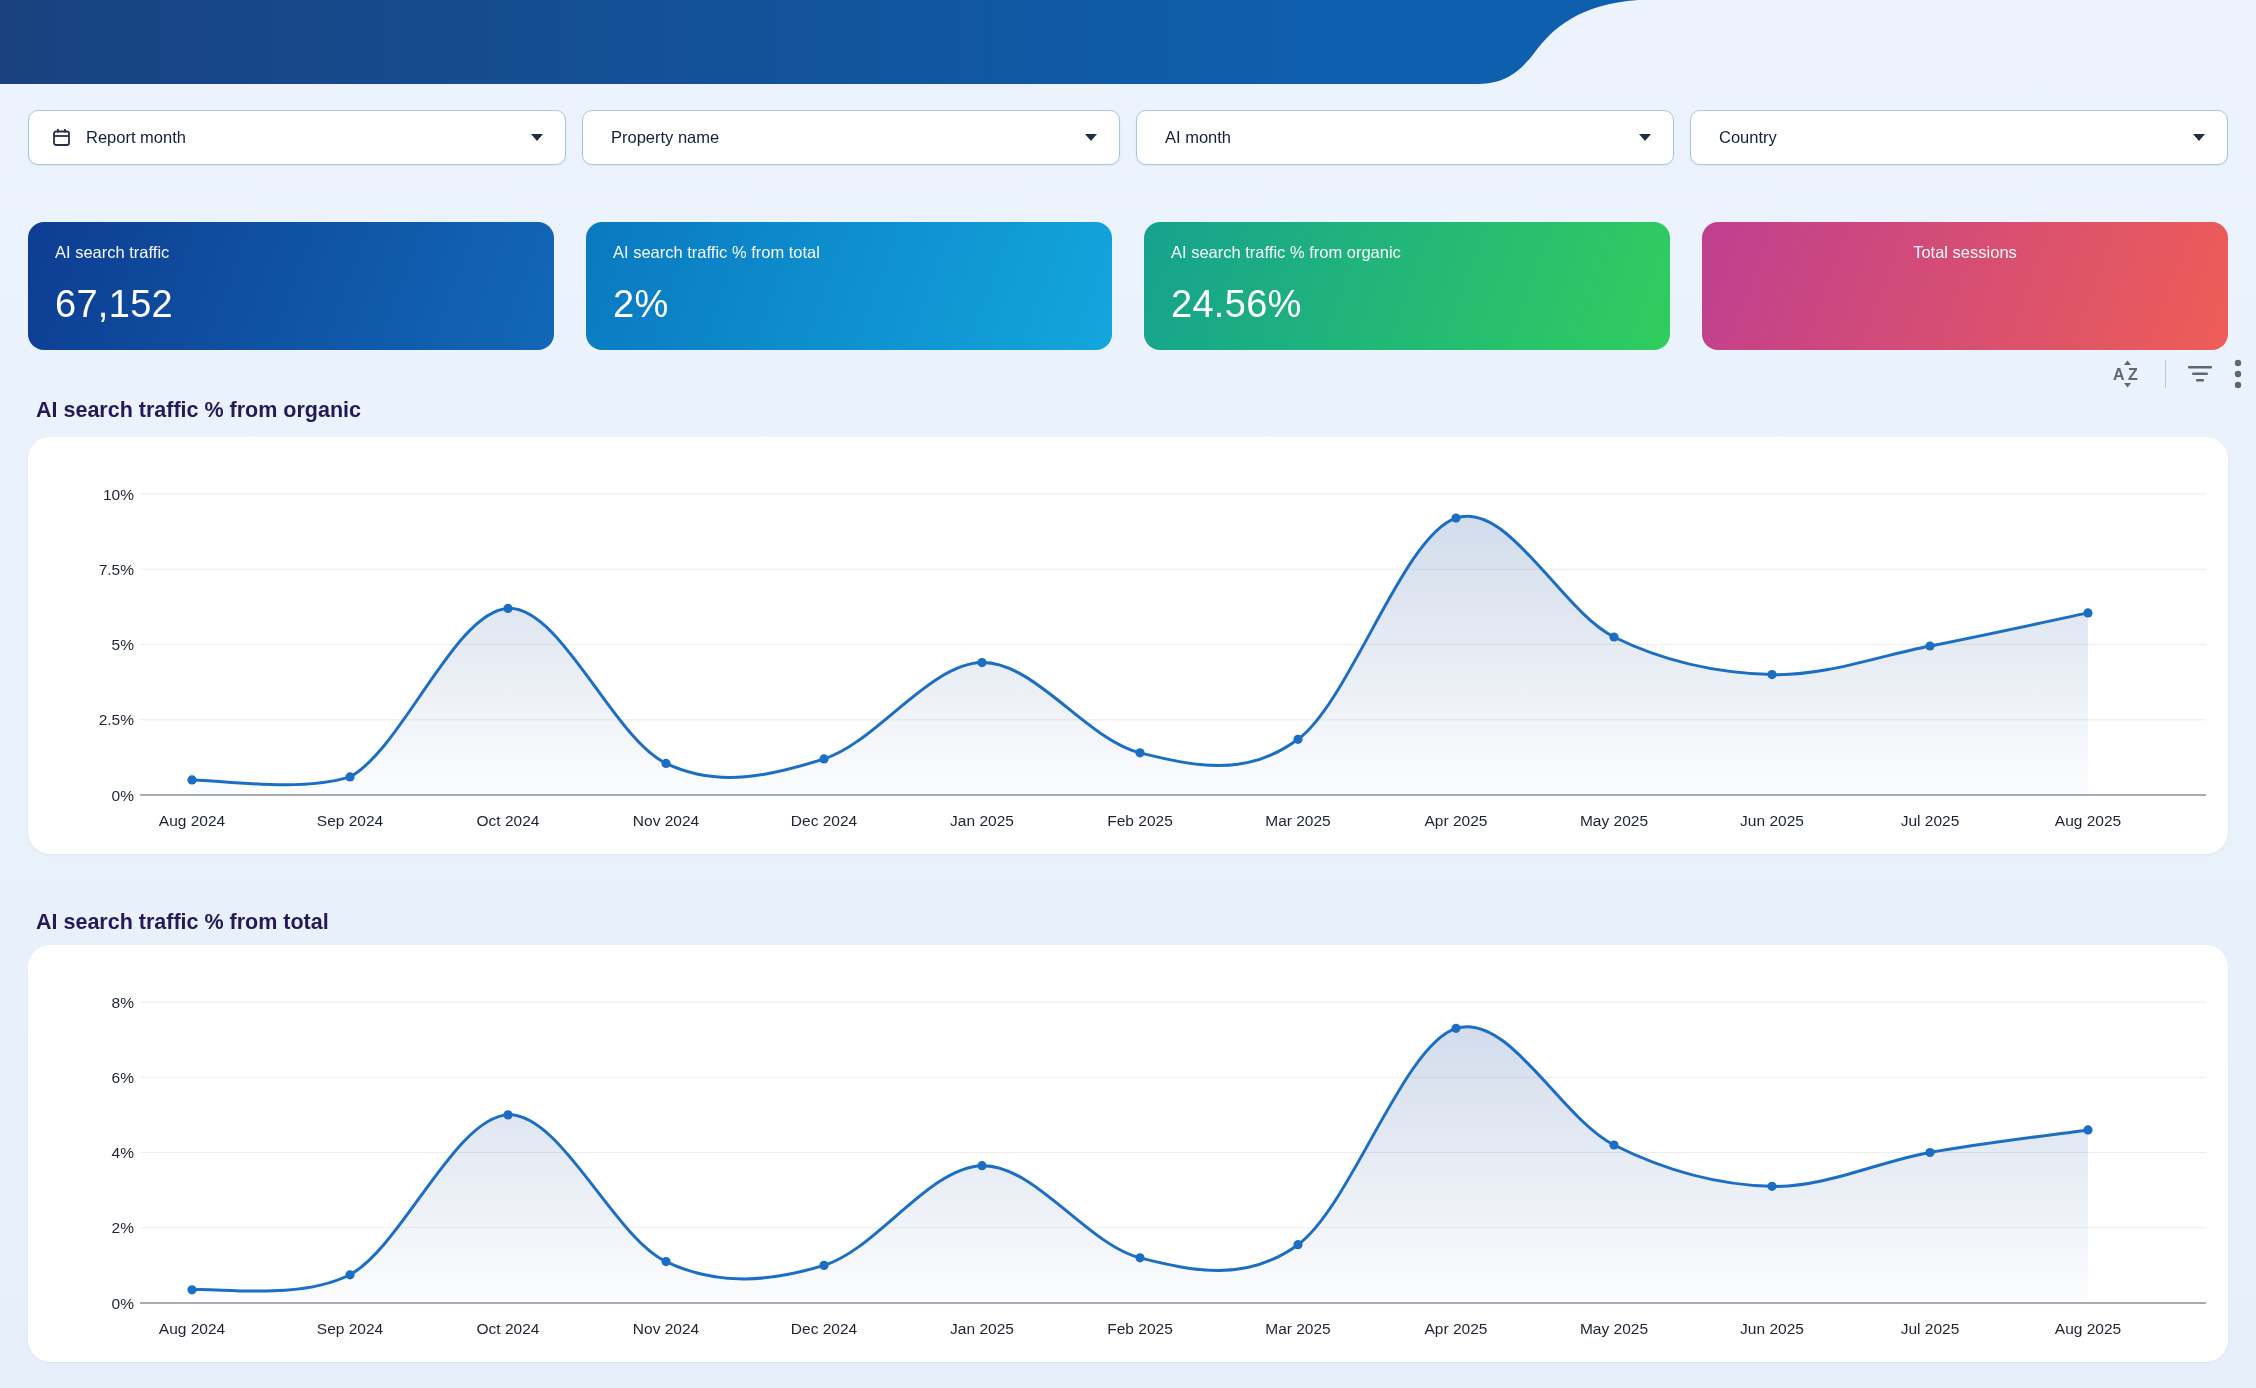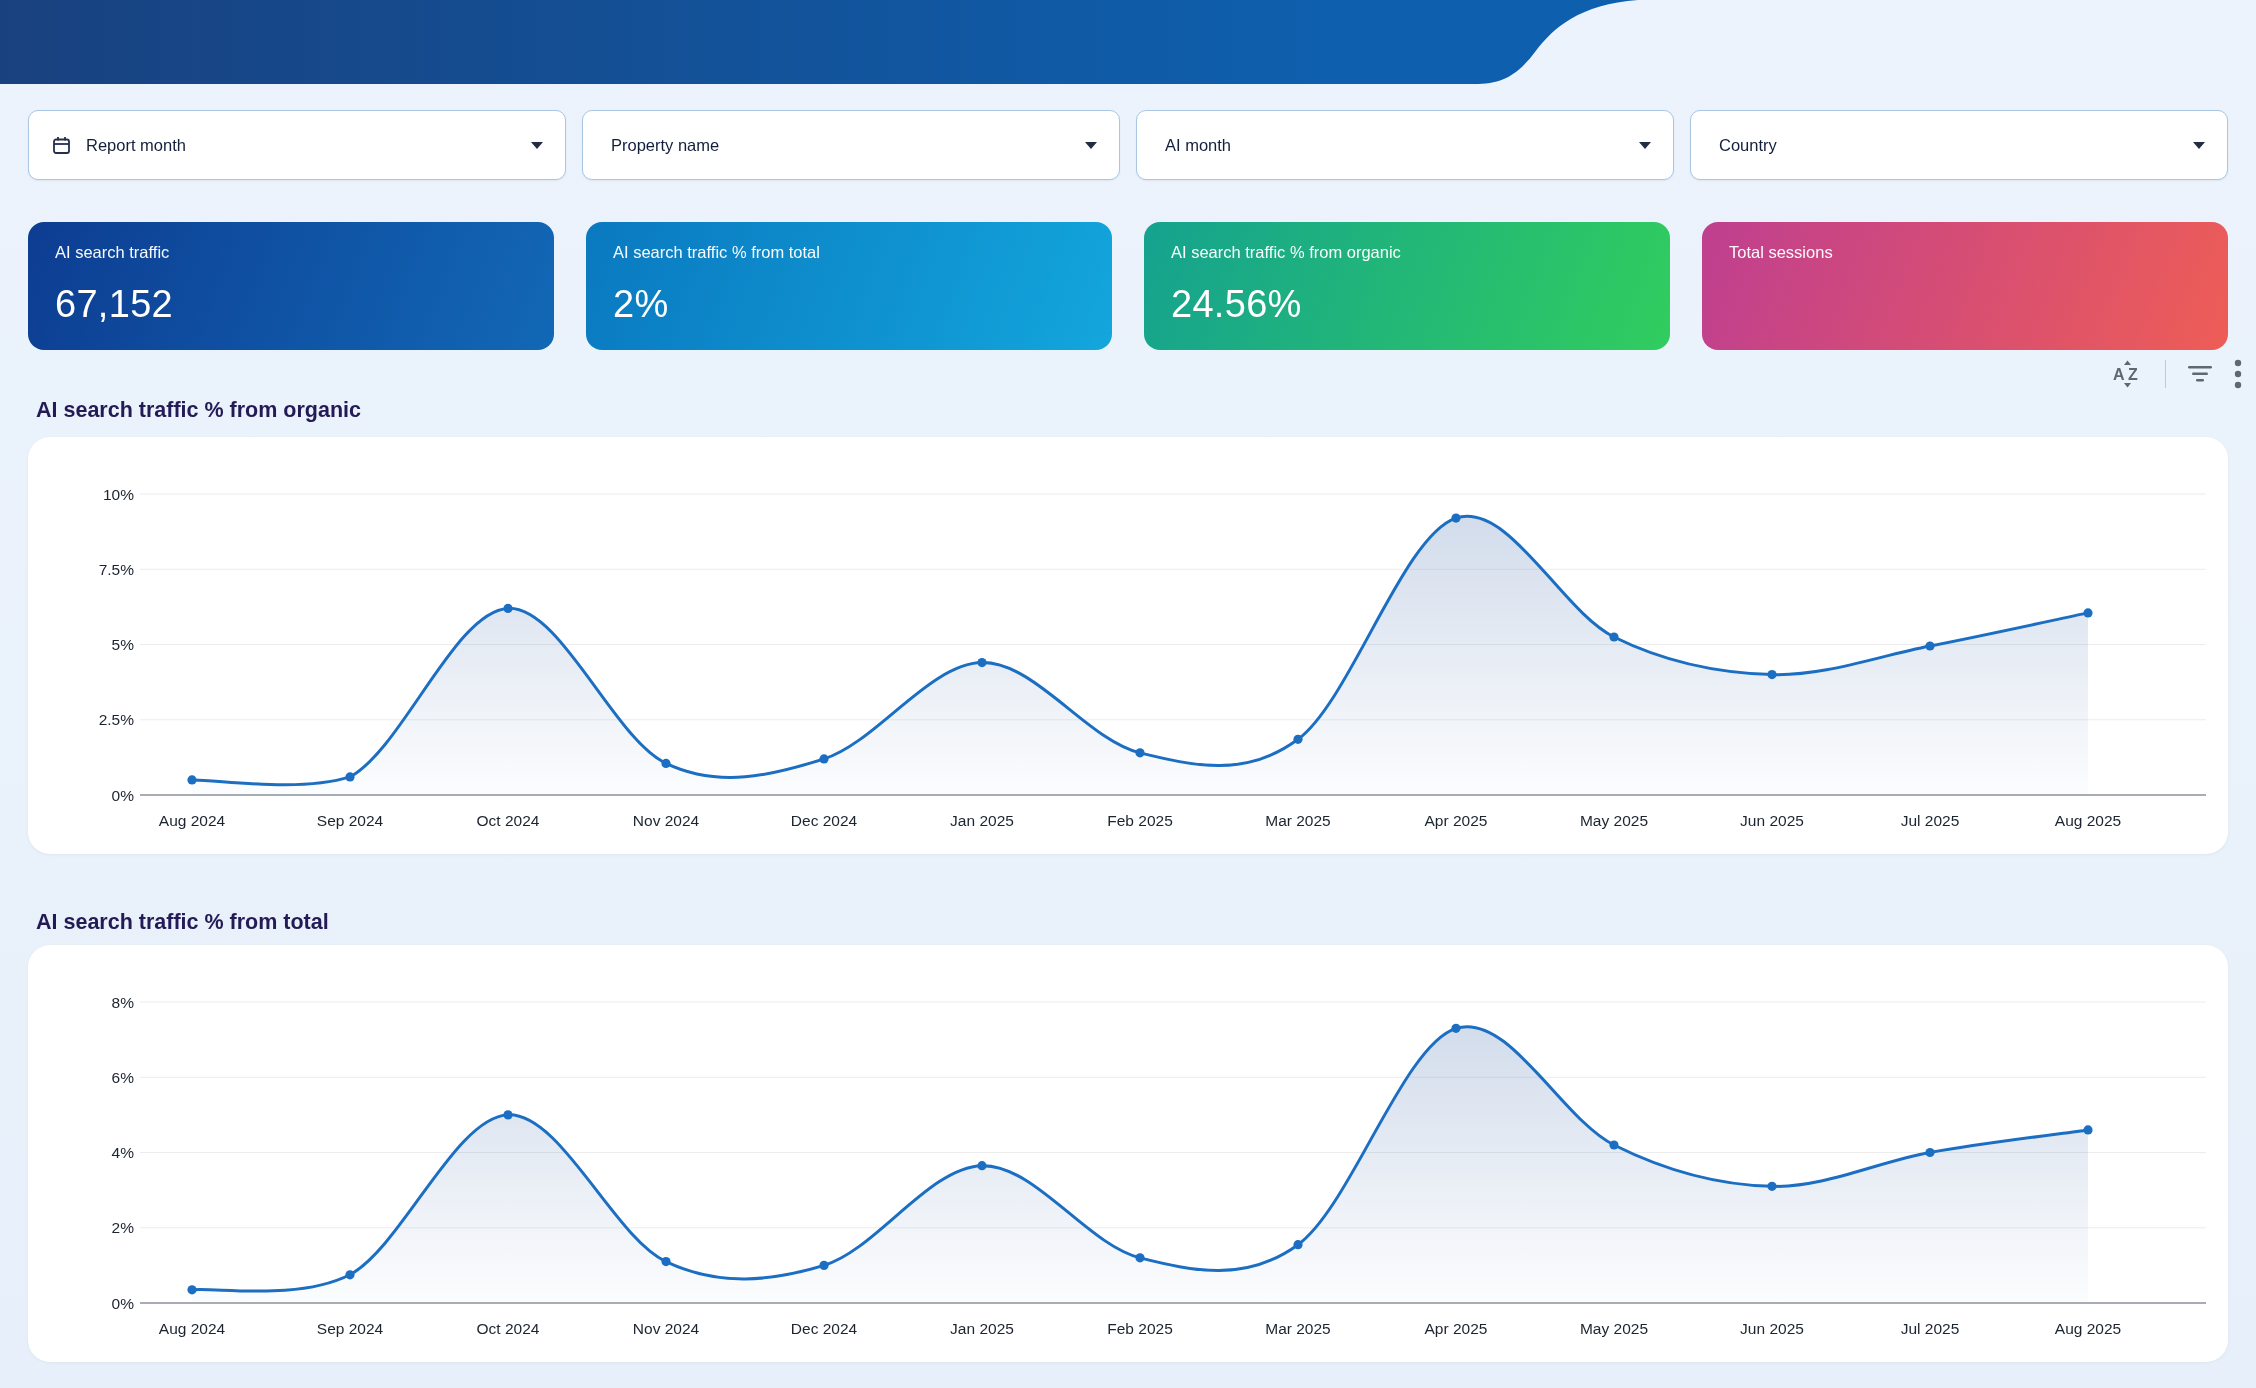--- a/index.html
+++ b/index.html
@@ -13,21 +13,21 @@
             display:flex;align-items:center;justify-content:center;box-shadow:0 1px 3px rgba(10,40,90,.25);}
   .hdr-title{position:absolute;left:112px;top:13px;font-size:29px;font-weight:bold;color:#ffffff;letter-spacing:.2px;}
   .hdr-brand{position:absolute;left:113px;top:57px;font-size:10.5px;font-weight:bold;color:#c9ddf2;letter-spacing:1.6px;}
   .btn{position:absolute;border-radius:10px;font-weight:bold;font-size:17.5px;display:flex;align-items:center;
        justify-content:center;cursor:pointer;border:none;}
   .btn-explore{left:1626px;top:16px;width:319px;height:47px;background:#ddd8f4;color:#5b2ecc;}
   .btn-setup{left:1976px;top:13px;width:262px;height:53px;background:linear-gradient(115deg,#6e38cf 0%,#4f2597 100%);color:#ffffff;}
 
   
   .filters{position:absolute;top:110px;left:28px;width:2200px;display:grid;grid-template-columns:repeat(4,1fr);gap:16px;}
-  .filter{height:70px;background:#ffffff;border:1px solid #a9c6e2;border-radius:10px;display:flex;align-items:center;
+  .filter{height:55px;background:#ffffff;border:1px solid #a9c6e2;border-radius:10px;display:flex;align-items:center;
           padding:0 22px;box-sizing:border-box;box-shadow:0 1px 2px rgba(21,68,120,.07);cursor:pointer;}
   .filter .flabel{font-size:16.5px;color:#141f3c;margin-left:6px;}
   .filter .cal{margin-right:8px;display:flex;}
   .caret{margin-left:auto;width:0;height:0;border-left:6px solid transparent;border-right:6px solid transparent;
          border-top:7px solid #222c42;}
 
   
   .kpis{position:absolute;top:222px;left:28px;width:2200px;display:grid;grid-template-columns:repeat(4,1fr);gap:32px;}
   .kpi{height:128px;border-radius:16px;padding:21px 27px;box-sizing:border-box;color:#ffffff;}
   .kpi .klabel{font-size:16.5px;opacity:.97;}
@@ -96,21 +96,21 @@
         <div class="kvalue">67,152</div>
       </div>
       <div class="kpi" style="background: linear-gradient(110deg, rgb(10, 121, 192) 0%, rgb(19, 166, 220) 100%);">
         <div class="klabel">AI search traffic % from total</div>
         <div class="kvalue">2%</div>
       </div>
       <div class="kpi" style="background: linear-gradient(110deg, rgb(21, 162, 143) 0%, rgb(49, 205, 94) 100%);">
         <div class="klabel">AI search traffic % from organic</div>
         <div class="kvalue">24.56%</div>
       </div>
-      <div class="kpi" style="background: linear-gradient(110deg, rgb(191, 63, 144) 0%, rgb(238, 93, 86) 100%);">
+      <div class="kpi" style="background: linear-gradient(110deg, rgb(191, 63, 144) 0%, rgb(238, 93, 86) 100%); text-align: center;">
         <div class="klabel">Total sessions</div>
       </div>
     </div>
 
   <div class="toolbar">
     <span class="tb-btn">
       <svg width="34" height="32" viewBox="0 0 34 32">
         <text x="2" y="22" font-size="16" font-weight="bold" fill="#5f6770">A</text>
         <text x="17" y="22" font-size="16" font-weight="bold" fill="#5f6770">Z</text>
         <path d="M13 7 L16.5 2.5 L20 7 Z" fill="#5f6770"></path>

